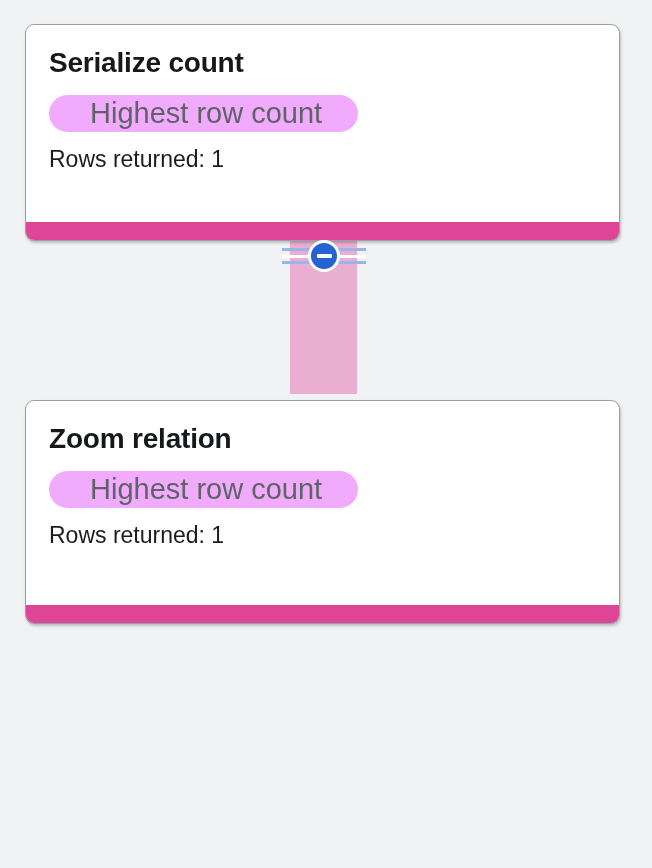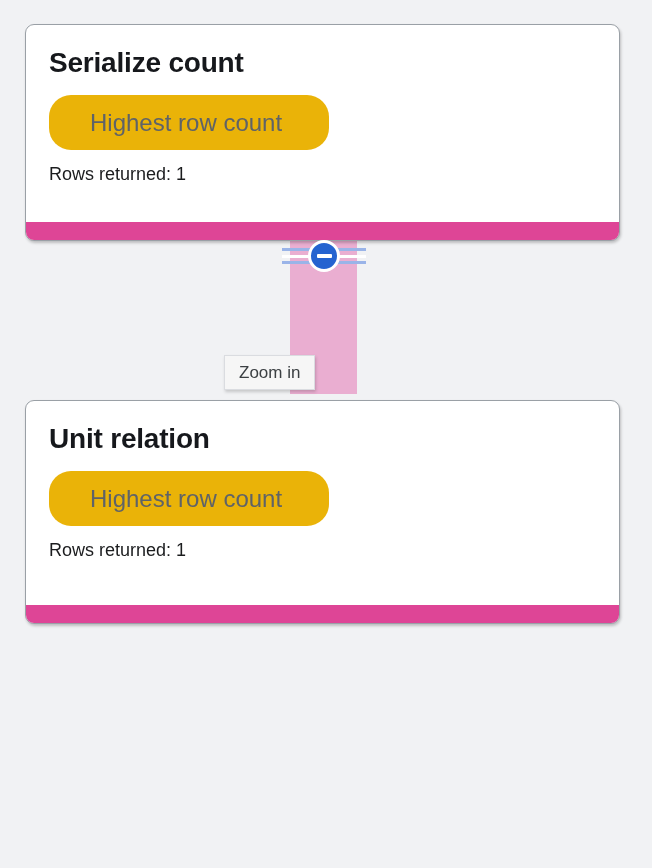--- a/index.html
+++ b/index.html
@@ -124,34 +124,34 @@
     font-weight: 700;
     color: #16181c;
     letter-spacing: -0.2px;
     line-height: 1;
     margin: 0 0 18px 0;
   }
 
   .card-pill {
     display: inline-flex;
     align-items: center;
-    height: 55px;
+    height: 37px;
     min-width: 280px;
     padding: 0 36px 0 41px;
-    background: #eab308;
+    background: #f0abfc;
     border-radius: 22px;
-    font-size: 24px;
+    font-size: 29px;
     color: #5f6368;
     box-sizing: border-box;
     white-space: nowrap;
   }
 
   .card-rows {
     margin-top: 14px;
-    font-size: 18px;
+    font-size: 23px;
     color: #1b1c1e;
     white-space: nowrap;
   }
 
   .card-footer {
     position: absolute;
     left: 0;
     right: 0;
     bottom: 0;
     height: 18px;
@@ -169,33 +169,32 @@
     <div class="rail">
       <div class="rail-line l1"></div>
       <div class="rail-line l2"></div>
       <div class="rail-line l3"></div>
     </div>
     <button class="zoom-btn" aria-label="Zoom in">
       <span class="minus"></span>
     </button>
   </div>
 
-  <div class="tooltip">Zoom in</div>
 
   <div class="card card-1">
     <div class="card-body">
       <div class="card-title">Serialize count</div>
       <div class="card-pill">Highest row count</div>
       <div class="card-rows">Rows returned: 1</div>
     </div>
     <div class="card-footer"></div>
   </div>
 
   <div class="card card-2">
     <div class="card-body">
-      <div class="card-title">Unit relation</div>
+      <div class="card-title">Zoom relation</div>
       <div class="card-pill">Highest row count</div>
       <div class="card-rows">Rows returned: 1</div>
     </div>
     <div class="card-footer"></div>
   </div>
 
 </div>
 
 </body></html>

